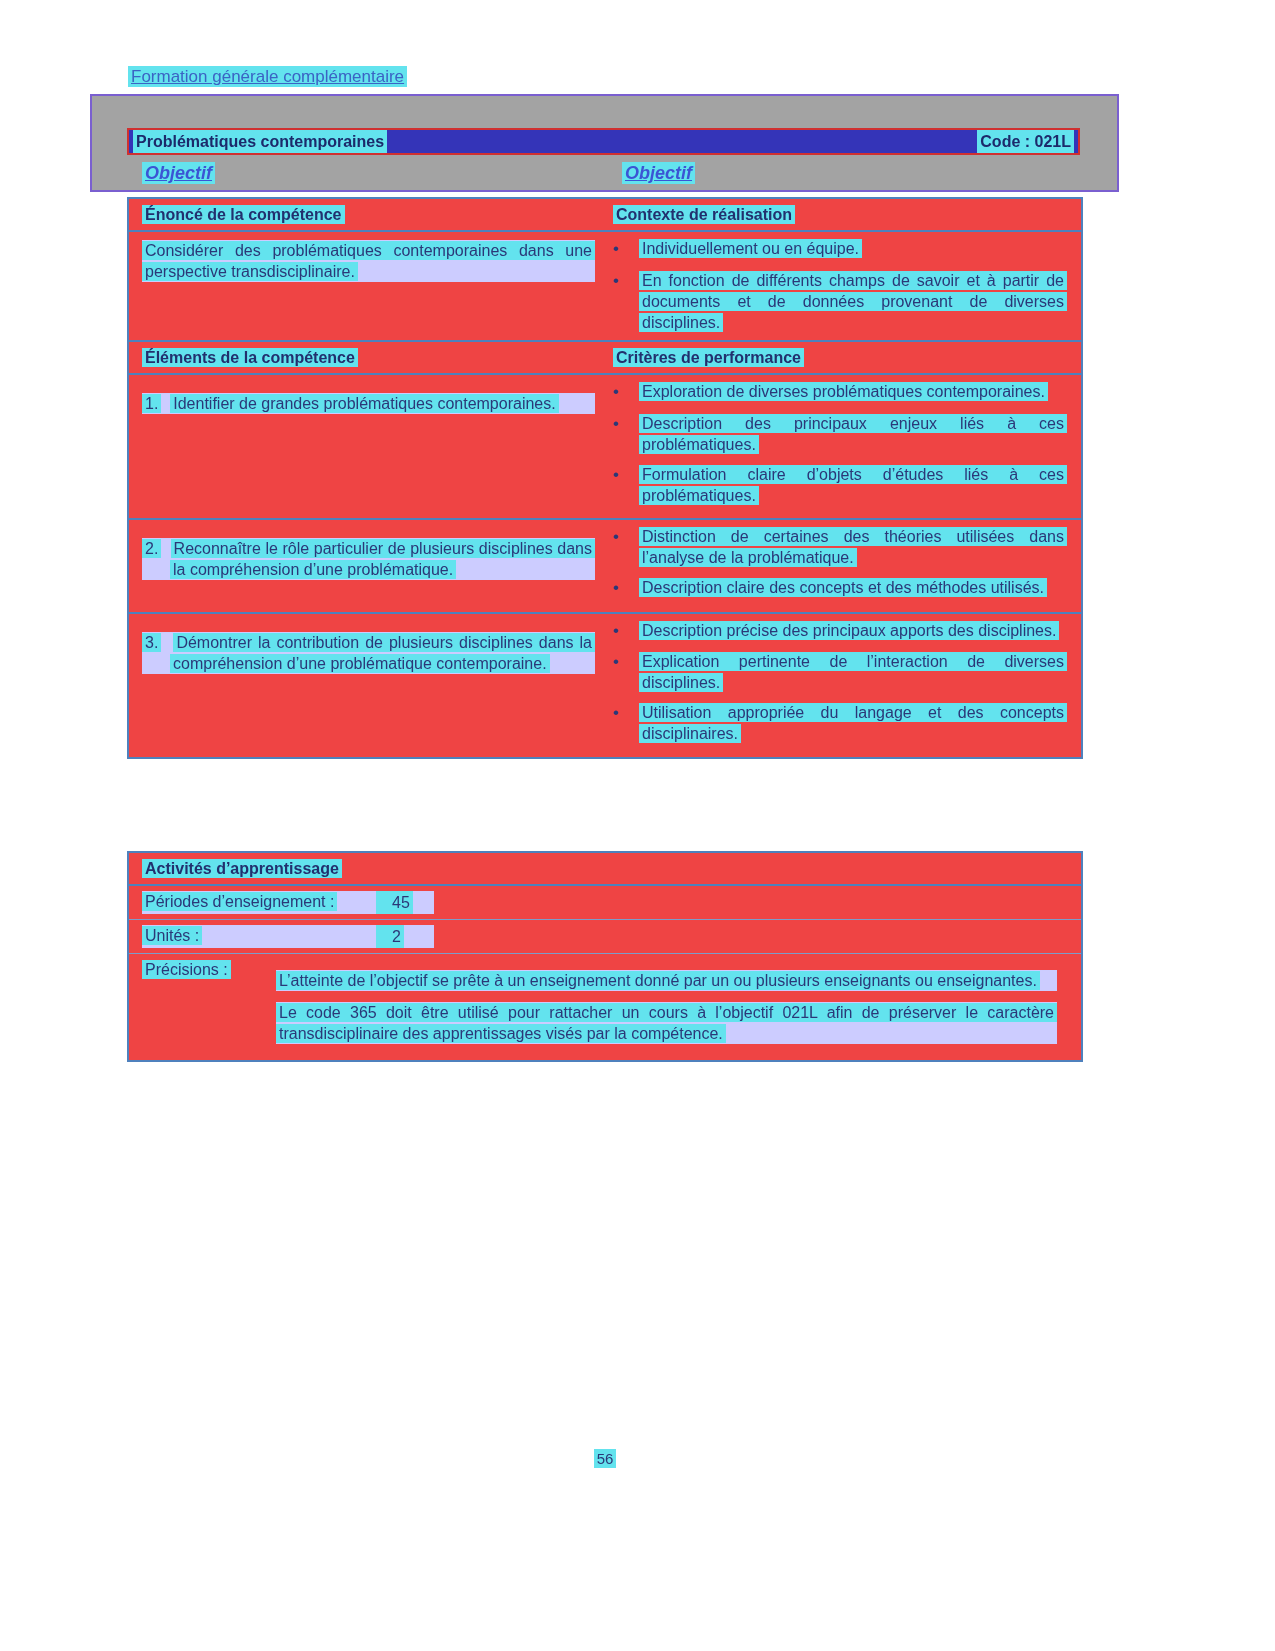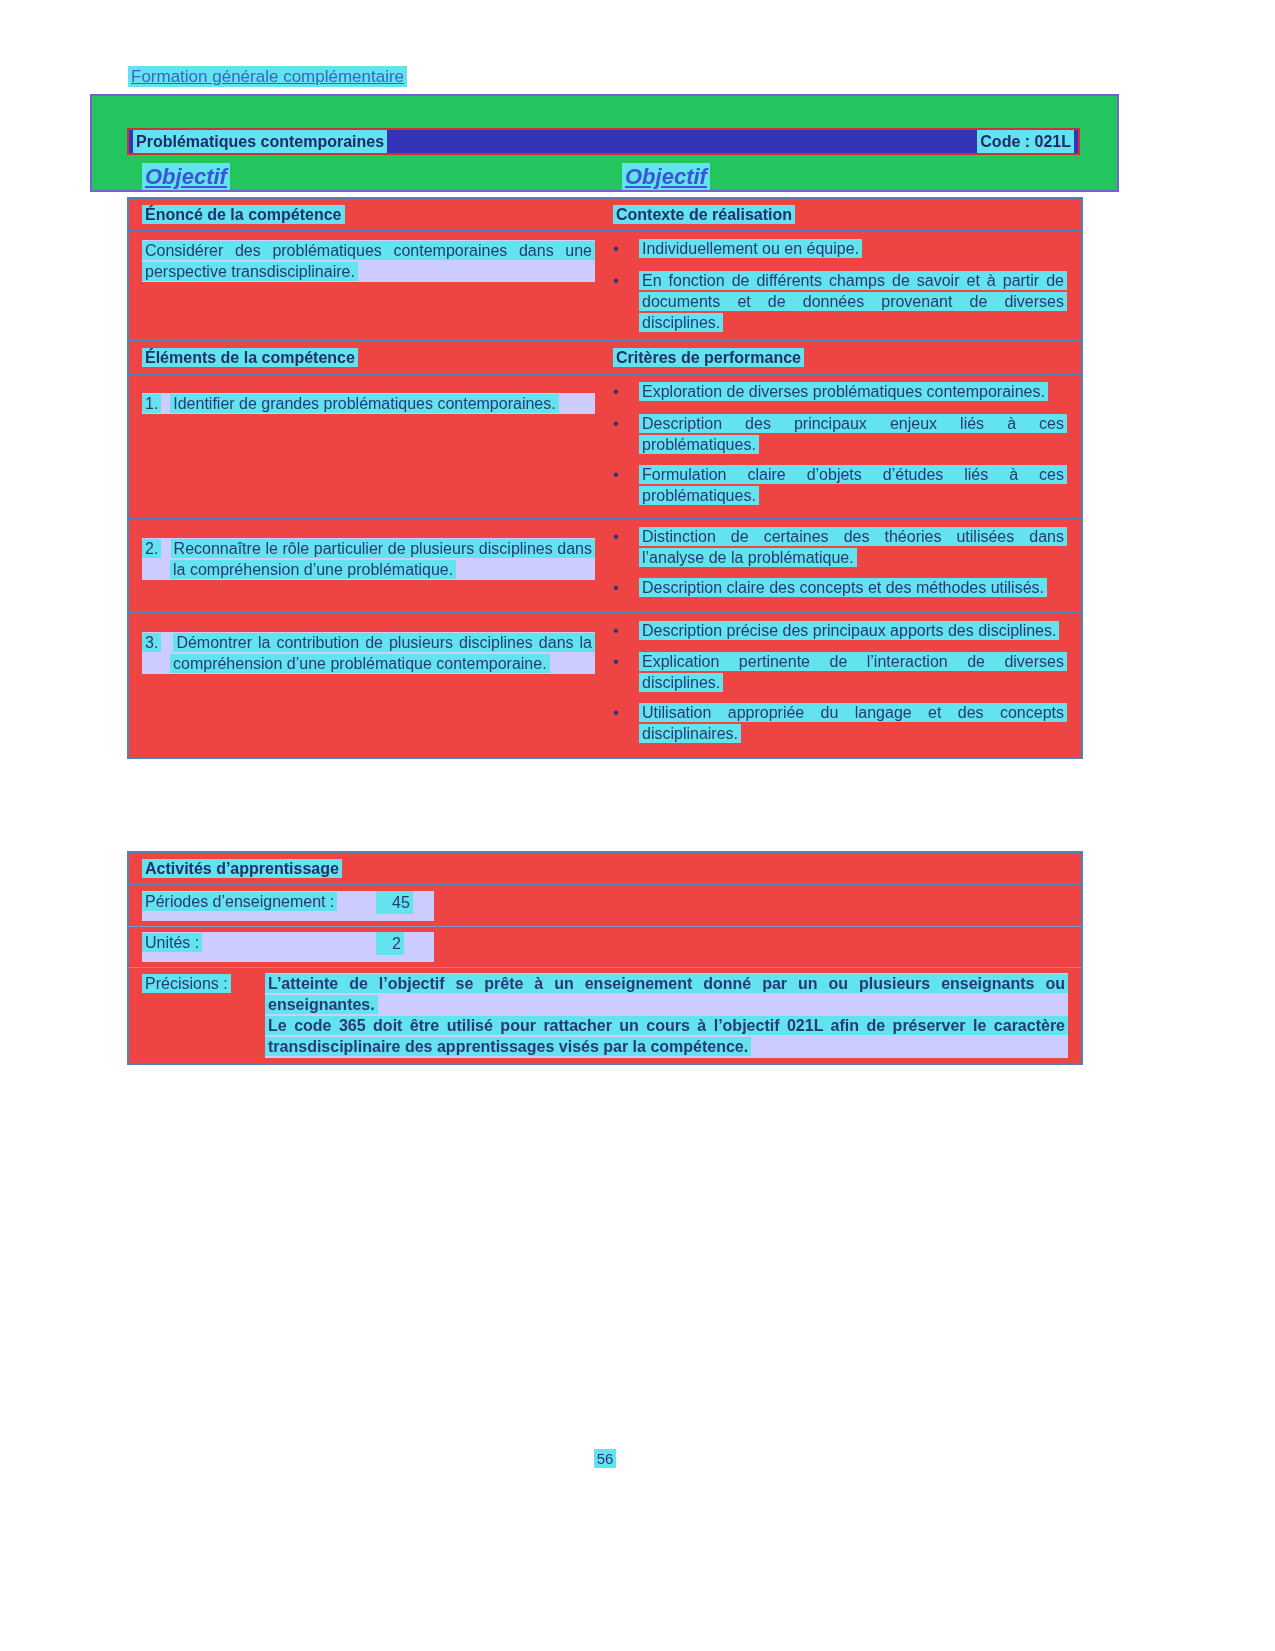--- a/index.html
+++ b/index.html
@@ -22,31 +22,31 @@
   .just { text-align:justify; }
   .lavbar { background:#ccccff; }
 
   
   .doc-header { position:absolute; left:128px; top:66px; font-size:17px; color:#3b63c4; }
   .doc-header .hl { text-decoration:underline; }
 
   
   .purple-box {
     position:absolute; left:90px; top:94px; width:1029px; height:98px;
-    background:#22c55e; border:2px solid #7a5fd0;
+    background:#a3a3a3; border:2px solid #7a5fd0;
   }
   .title-bar {
     position:absolute; left:35px; top:32px; width:953px; height:27px;
     background:#3434b8; border:2px solid #d03030;
     display:flex; justify-content:space-between; align-items:center;
     padding:0 4px; font-weight:bold;
   }
   .title-bar .hl { color:#1c2a6b; }
   .obj-std { position:absolute; left:0; top:64px; width:100%; height:28px;
-    font-size:22px; font-weight:bold; font-style:italic; color:#3b55d4; }
+    font-size:18px; font-weight:bold; font-style:italic; color:#3b55d4; }
   .obj { position:absolute; left:50px; top:2px; }
   .std { position:absolute; left:530px; top:2px; }
   .obj-std .hl { text-decoration:underline; }
 
   
   .tbl {
     position:absolute; left:127px; width:956px;
     border:2px solid #4f81bd; background:#ef4444;
   }
   .tbl-hdr { display:flex; border-bottom:2px solid #4f81bd; font-weight:bold; color:#22306e; }
@@ -73,26 +73,26 @@
 
   
   #tbl2 { top:340px; }
   #tbl2 .trow .cl p { margin-top:12px; }
 
   
   #tbl3 { top:851px; }
   .t3-title { padding:5px 13px; border-bottom:2px solid #4f81bd; font-weight:bold; color:#22306e; }
   .t3-row { padding:5px 13px; }
   .t3-row + .t3-row { border-top:1px solid #7d9cc9; }
-  .statbar { position:relative; background:#ccccff; width:292px; height:30px; }
+  .statbar { position:relative; background:#ccccff; width:292px; height:23px; }
   .statval { position:absolute; left:234px; top:0;padding-left:16px; }
   .precisions { display:flex; }
   .plabel-wrap { flex:0 0 123px; }
   .ptext { flex:1; }
-  .ptext p { margin:0;font-weight:bold; }
+  .ptext p { margin:11px; }
 
   
   .page-number { position:absolute; left:0; top:1449px; width:1210px; text-align:center; font-size:15px; }
 </style>
 </head>
 <body>
 
 <div class="page">
 
   <div class="doc-header">

